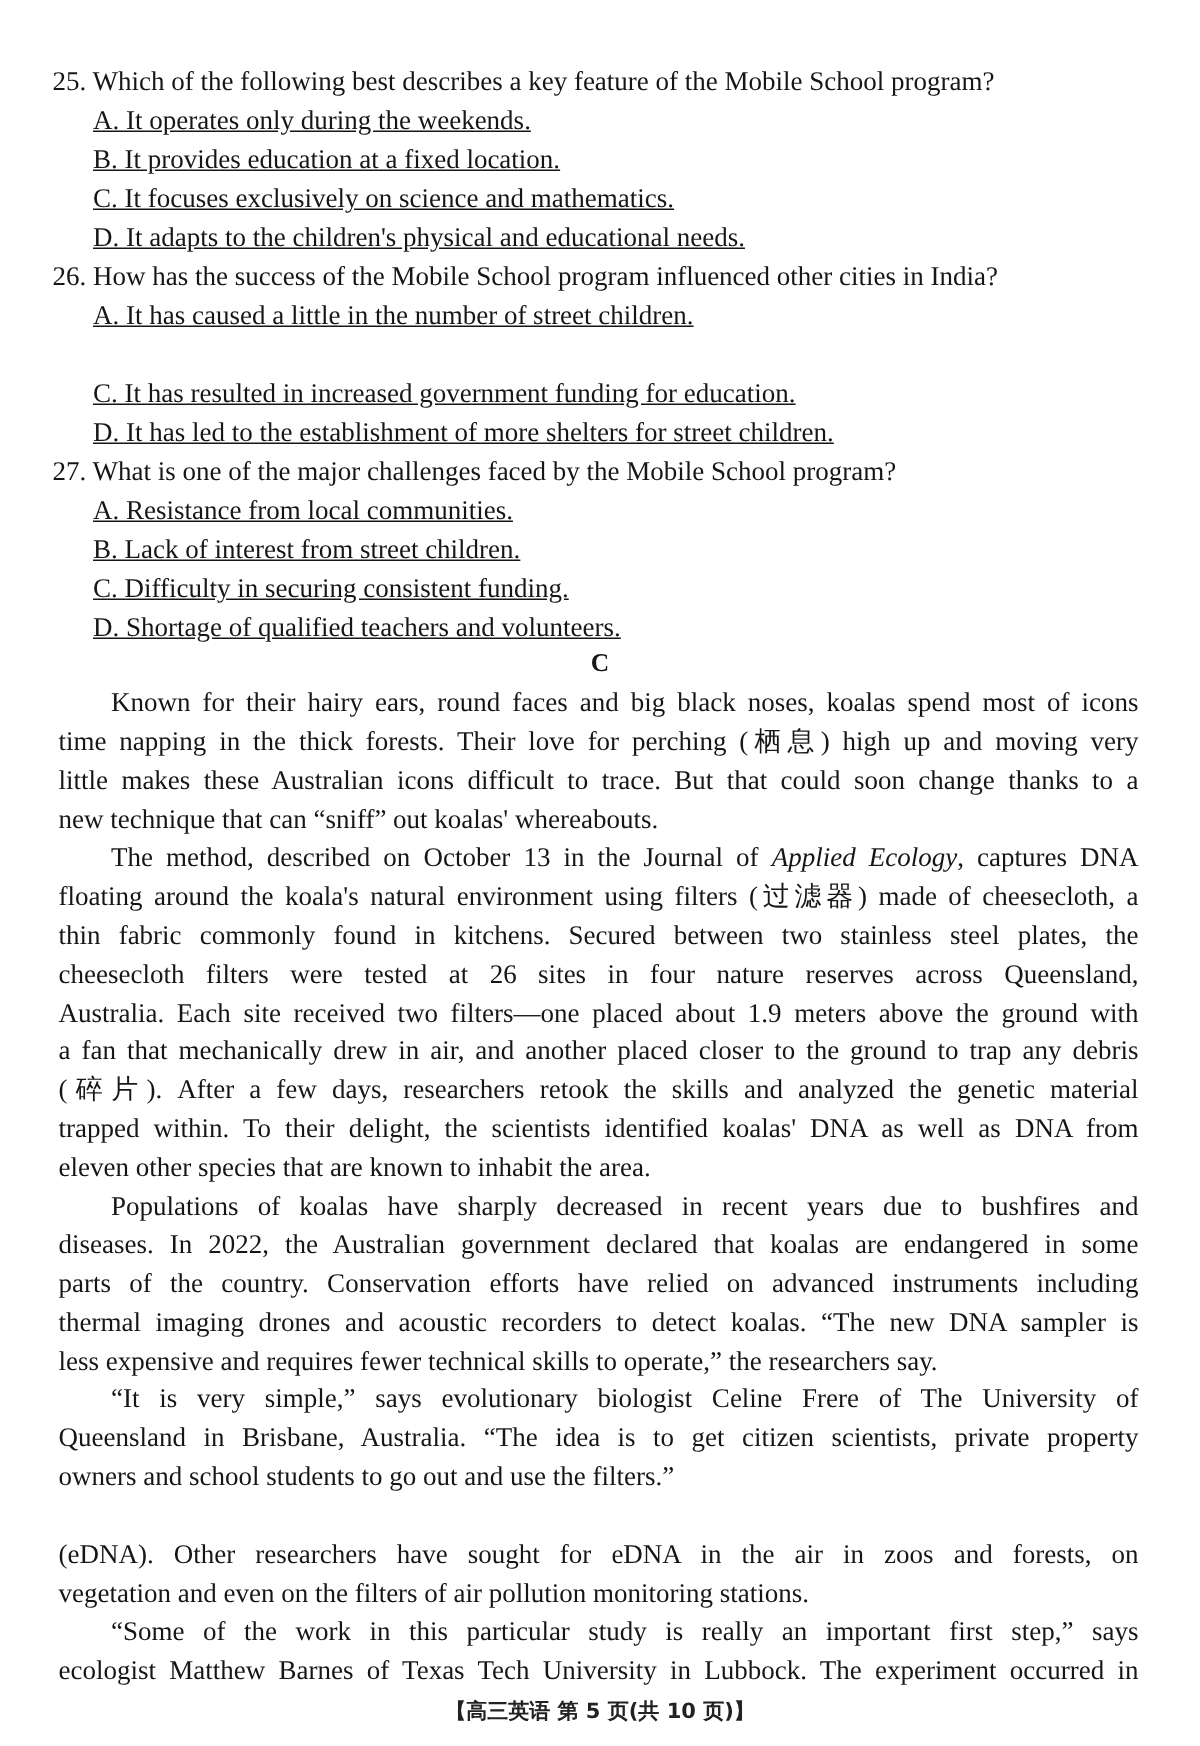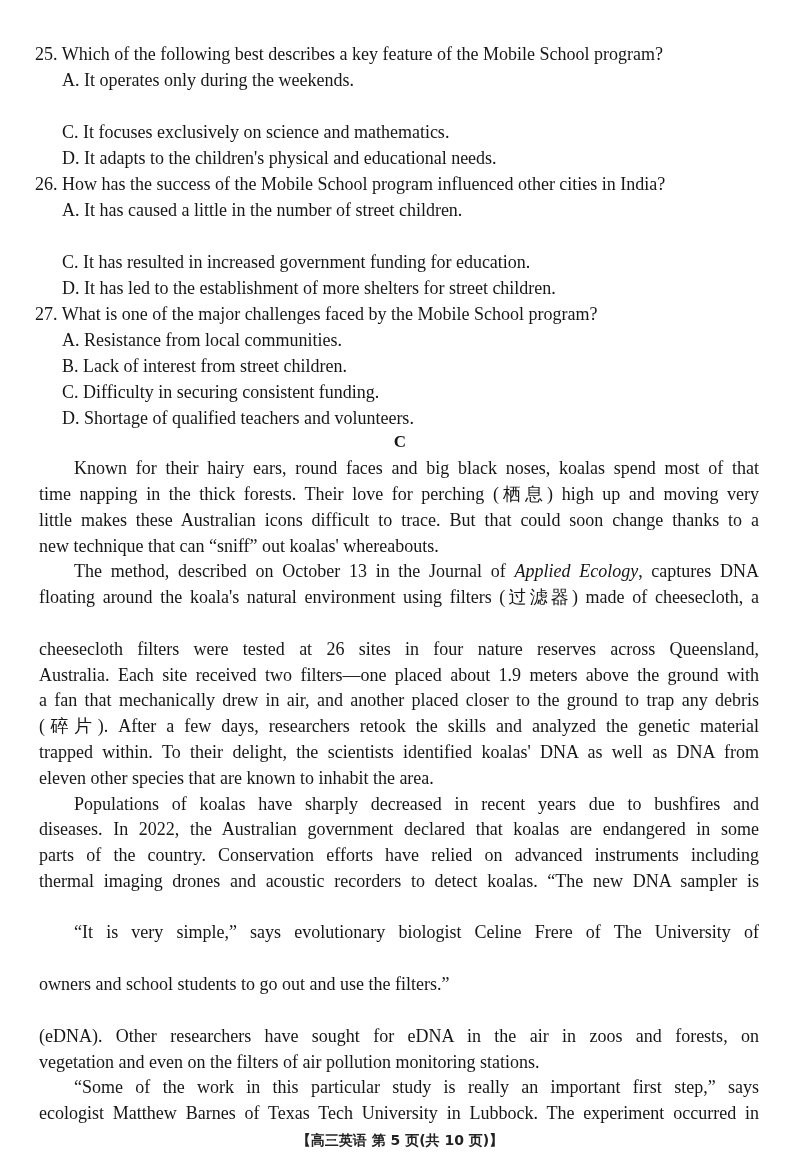--- a/index.html
+++ b/index.html
@@ -6,21 +6,21 @@
   body {
     width: 800px; height: 1164px; position: relative; overflow: hidden;
     font-family: "Liberation Serif", "DejaVu Serif", serif;
     color: #161616;
   }
   .page { position: absolute; left: 0; top: 0; width: 800px; height: 1164px; }
   .line {
     position: absolute; font-size: 18px; white-space: nowrap; line-height: 20px;
   }
   .q { left: 35px; }
-  .opt { left: 62px; }
+  .opt { left: 62px; text-decoration: underline; }
   .just { left: 39px; width: 720px; text-align: justify; text-align-last: justify; }
   .just.last { text-align-last: left; }
   .indent { left: 74px; width: 685px; }
   .section {
     position: absolute; left: 0; width: 800px; text-align: center;
     font-weight: bold; font-size: 17px;
   }
   .footer {
     position: absolute; left: 0; width: 800px; text-align: center;
     font-family: "DejaVu Sans", sans-serif; font-size: 14px; font-weight: bold; color: #222;
@@ -30,20 +30,21 @@
 </head>
 <body>
 
 <div class="page">
 
   <div class="line q" style="top:44px">
     <span>25.</span>
     <span>Which of the following best describes a key feature of the Mobile School program?</span>
   </div>
   <div class="line opt" style="top:70px">A. It operates only during the weekends.</div>
+  <div class="line opt" style="top:96px">B. It provides education at a fixed location.</div>
   <div class="line opt" style="top:122px">C. It focuses exclusively on science and mathematics.</div>
   <div class="line opt" style="top:148px">D. It adapts to the children's physical and educational needs.</div>
 
   <div class="line q" style="top:174px">
     <span>26.</span>
     <span>How has the success of the Mobile School program influenced other cities in India?</span>
   </div>
   <div class="line opt" style="top:200px">A. It has caused a little in the number of street children.</div>
   <div class="line opt" style="top:252px">C. It has resulted in increased government funding for education.</div>
   <div class="line opt" style="top:278px">D. It has led to the establishment of more shelters for street children.</div>
@@ -52,43 +53,46 @@
     <span>27.</span>
     <span>What is one of the major challenges faced by the Mobile School program?</span>
   </div>
   <div class="line opt" style="top:330px">A. Resistance from local communities.</div>
   <div class="line opt" style="top:356px">B. Lack of interest from street children.</div>
   <div class="line opt" style="top:382px">C. Difficulty in securing consistent funding.</div>
   <div class="line opt" style="top:408px">D. Shortage of qualified teachers and volunteers.</div>
 
   <div class="section" style="top:432px">C</div>
 
-  <div class="line just indent" style="top:458px">Known for their hairy ears, round faces and big black noses, koalas spend most of that</div>
+  <div class="line just indent" style="top:458px">Known for their hairy ears, round faces and big black noses, koalas spend most of icons</div>
   <div class="line just" style="top:484px">time napping in the thick forests. Their love for perching (栖息) high up and moving very</div>
   <div class="line just" style="top:510px">little makes these Australian icons difficult to trace. But that could soon change thanks to a</div>
   <div class="line just last" style="top:536px">new technique that can “sniff” out koalas' whereabouts.</div>
 
   <div class="line just indent" style="top:561px">
     <span>The method, described on October 13 in the Journal of</span>
     <i class="ital">Applied Ecology</i><span>, captures DNA</span>
   </div>
   <div class="line just" style="top:587px">floating around the koala's natural environment using filters (过滤器) made of cheesecloth, a</div>
+  <div class="line just" style="top:613px">thin fabric commonly found in kitchens. Secured between two stainless steel plates, the</div>
   <div class="line just" style="top:639px">cheesecloth filters were tested at 26 sites in four nature reserves across Queensland,</div>
   <div class="line just" style="top:665px">Australia. Each site received two filters—one placed about 1.9 meters above the ground with</div>
   <div class="line just" style="top:690px">a fan that mechanically drew in air, and another placed closer to the ground to trap any debris</div>
   <div class="line just" style="top:716px">(碎片). After a few days, researchers retook the skills and analyzed the genetic material</div>
   <div class="line just" style="top:742px">trapped within. To their delight, the scientists identified koalas' DNA as well as DNA from</div>
   <div class="line just last" style="top:768px">eleven other species that are known to inhabit the area.</div>
 
   <div class="line just indent" style="top:794px">Populations of koalas have sharply decreased in recent years due to bushfires and</div>
   <div class="line just" style="top:819px">diseases. In 2022, the Australian government declared that koalas are endangered in some</div>
   <div class="line just" style="top:845px">parts of the country. Conservation efforts have relied on advanced instruments including</div>
   <div class="line just" style="top:871px">thermal imaging drones and acoustic recorders to detect koalas. “The new DNA sampler is</div>
+  <div class="line just last" style="top:897px">less expensive and requires fewer technical skills to operate,” the researchers say.</div>
 
   <div class="line just indent" style="top:922px">“It is very simple,” says evolutionary biologist Celine Frere of The University of</div>
+  <div class="line just" style="top:948px">Queensland in Brisbane, Australia. “The idea is to get citizen scientists, private property</div>
   <div class="line just last" style="top:974px">owners and school students to go out and use the filters.”</div>
 
   <div class="line just" style="top:1026px">(eDNA). Other researchers have sought for eDNA in the air in zoos and forests, on</div>
   <div class="line just last" style="top:1052px">vegetation and even on the filters of air pollution monitoring stations.</div>
 
   <div class="line just indent" style="top:1077px">“Some of the work in this particular study is really an important first step,” says</div>
   <div class="line just" style="top:1103px">ecologist Matthew Barnes of Texas Tech University in Lubbock. The experiment occurred in</div>
 
   <div class="footer" style="top:1132px">【高三英语  第 5 页(共 10 页)】</div>
 </div>

